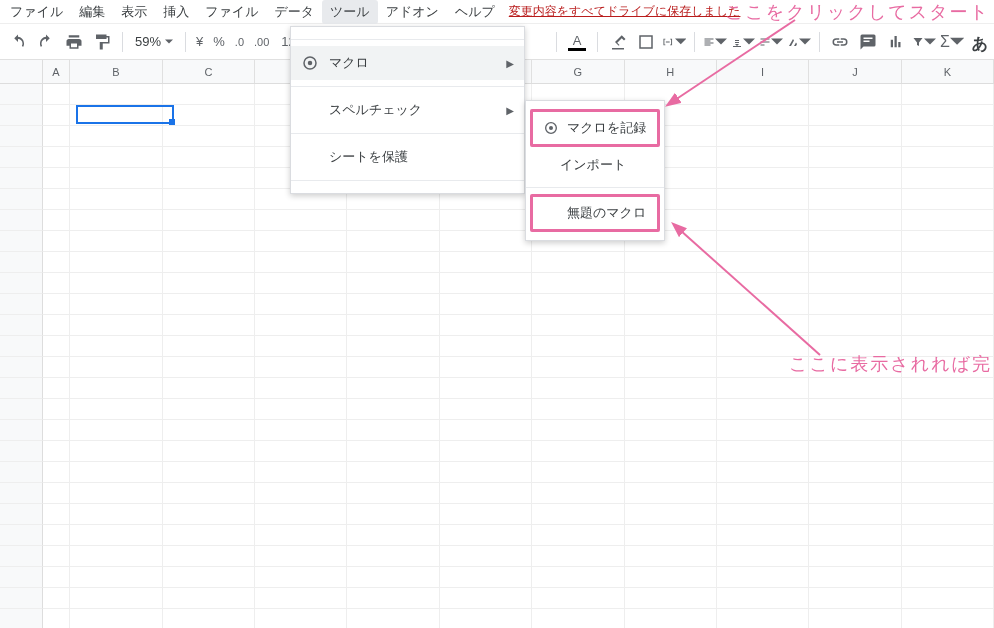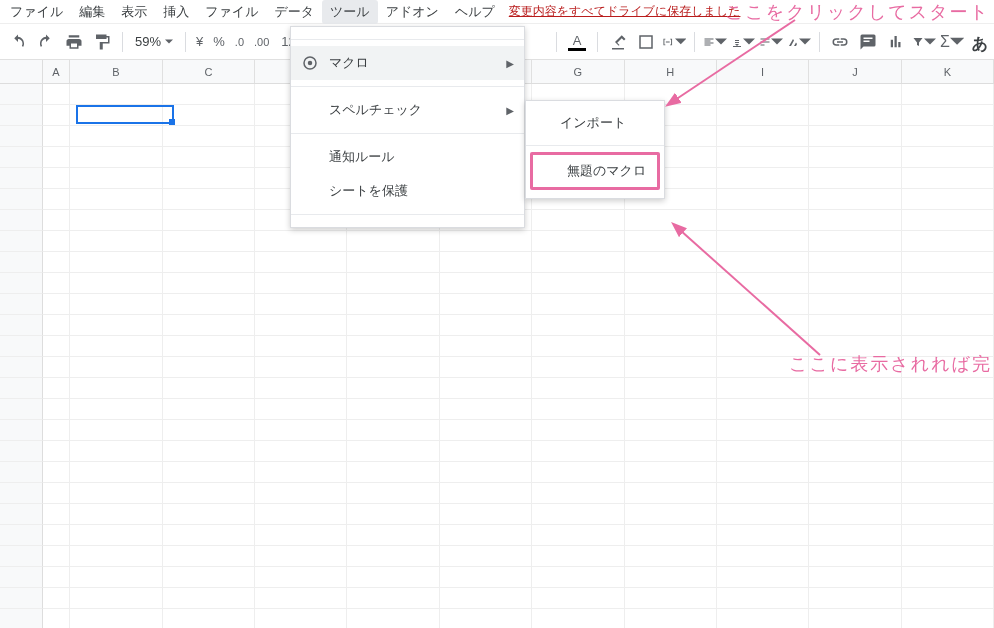--- a/index.html
+++ b/index.html
@@ -608,30 +608,37 @@
   </div>
   <div class="ddsep"></div>
   <div class="dditem">
     <span class="ico"></span>
     <span>スペルチェック</span>
     <span class="arrow">▶</span>
   </div>
   <div class="ddsep"></div>
   <div class="dditem">
     <span class="ico"></span>
-    <span>通知ルール</span>
-  </div>
-  <div class="dditem">
-    <span class="ico"></span>
     <span>シートを保護</span>
   </div>
   <div class="ddsep"></div>
 </div>
 
 <div class="submenu">
+  <div class="hlbox">
+    <div class="subitem">
+      <span class="ico">
+          <svg viewBox="0 0 24 24" width="16" height="16">
+            <circle cx="12" cy="12" r="8" fill="none" stroke="#5f6368" stroke-width="2"></circle>
+            <circle cx="12" cy="12" r="3" fill="#5f6368"></circle>
+          </svg>
+        </span>
+      <span>マクロを記録</span>
+    </div>
+  </div>
   <div class="subitem">
     <span class="ico"></span>
       <span>インポート</span>
   </div>
   <div class="ddsep"></div>
   <div class="hlbox">
     <div class="subitem">
       <span class="ico"></span>
         <span>無題のマクロ</span>
     </div>

